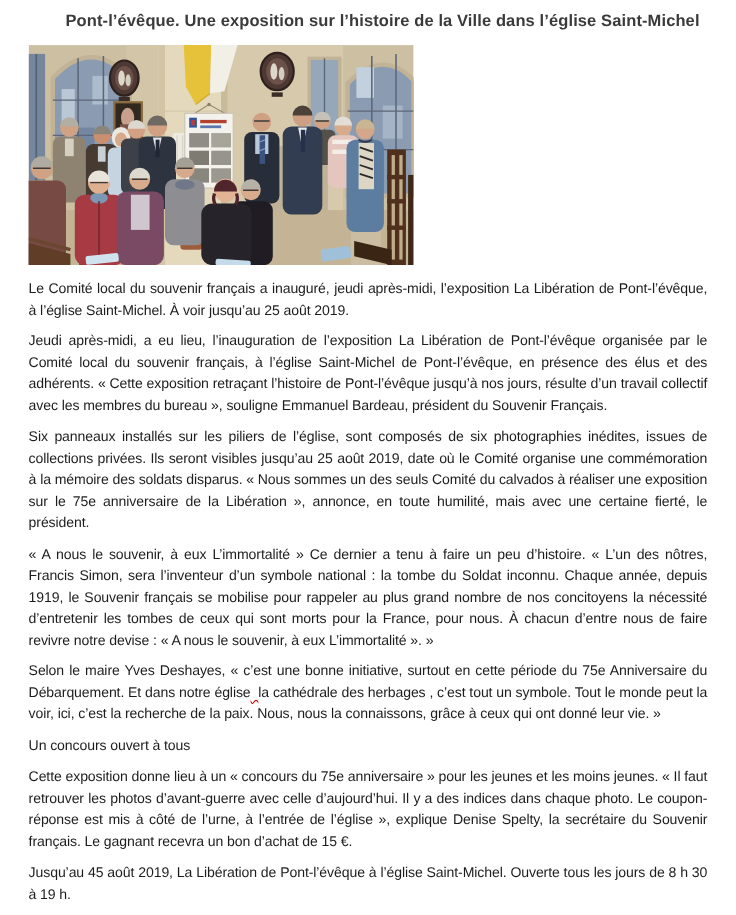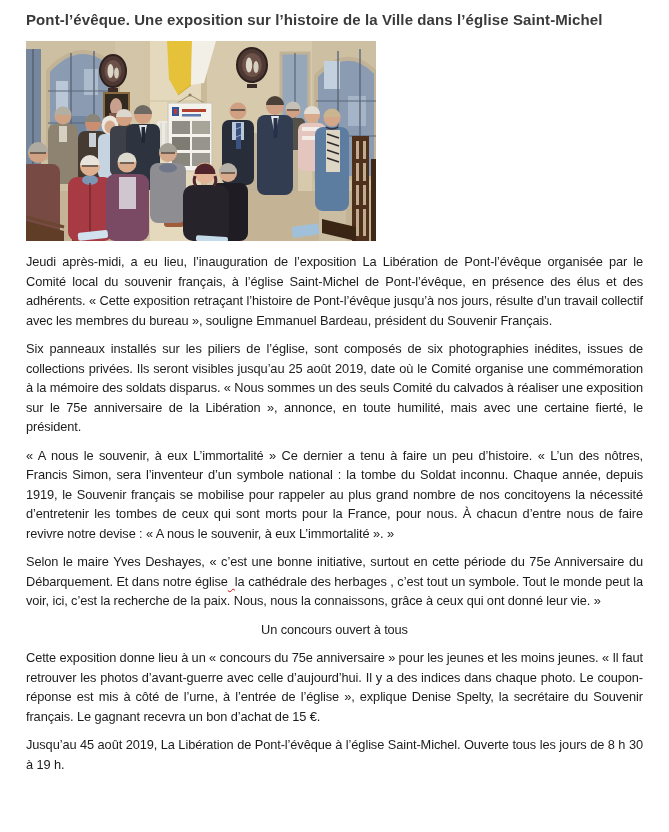--- a/index.html
+++ b/index.html
@@ -5,30 +5,30 @@
   html, body { margin: 0; padding: 0; background: #ffffff; }
   body {
     width: 669px; height: 832px; overflow: hidden;
     font-family: "Liberation Sans", sans-serif;
     -webkit-font-smoothing: antialiased;
   }
   .page { padding: 7px 26px 0 26px; }
   h1.article-title {
     margin: 0 0 9px 0;
     font-size: 15px; font-weight: bold; color: #3a3a3a;
-    line-height: 25px; max-width: 610px; letter-spacing: 0.1px;
+    line-height: 25px; max-width: 610px; letter-spacing: 0.1px; text-align: right;
   }
   figure.photo { margin: 0 0 11px 0; padding: 0; width: 350px; height: 200px; }
   figure.photo svg { display: block; }
   p.body-par, p.sub-head {
     margin: 0 0 9px 0;
     font-size: 12.8px; line-height: 19.5px; letter-spacing: -0.1px;
     color: #1c1c1c; text-align: justify;
   }
-  p.sub-head { text-align: center; }
+  p.sub-head { text-align: left; }
   .squiggle {
     text-decoration: underline;
     text-decoration-style: wavy;
     text-decoration-color: #d40000;
     text-decoration-thickness: 1px;
     text-underline-offset: 2px;
     text-decoration-skip-ink: none;
   }
 </style>
 </head>
@@ -271,20 +271,21 @@
       </g>
 
       <g>
         <rect x="52" y="192" width="30" height="8" rx="2" fill="#cfe2ee" transform="rotate(-6 52 196)"></rect>
         <rect x="170" y="194" width="32" height="6" rx="2" fill="#c6dbe9" transform="rotate(4 170 197)"></rect>
         <rect x="266" y="186" width="27" height="11" rx="2" fill="#9fc0d8" transform="rotate(-8 266 191)"></rect>
       </g>
     </svg>
   </figure>
 
+  <p class="body-par">Le Comité local du souvenir français a inauguré, jeudi après-midi, l’exposition La Libération de Pont-l’évêque, à l’église Saint-Michel. À voir jusqu’au 25 août 2019.</p>
 
   <p class="body-par">Jeudi après-midi, a eu lieu, l’inauguration de l’exposition La Libération de Pont-l’évêque organisée par le Comité local du souvenir français, à l’église Saint-Michel de Pont-l’évêque, en présence des élus et des adhérents. « Cette exposition retraçant l’histoire de Pont-l’évêque jusqu’à nos jours, résulte d’un travail collectif avec les membres du bureau », souligne Emmanuel Bardeau, président du Souvenir Français.</p>
 
   <p class="body-par">Six panneaux installés sur les piliers de l’église, sont composés de six photographies inédites, issues de collections privées. Ils seront visibles jusqu’au 25 août 2019, date où le Comité organise une commémoration à la mémoire des soldats disparus. « Nous sommes un des seuls Comité du calvados à réaliser une exposition sur le 75e anniversaire de la Libération », annonce, en toute humilité, mais avec une certaine fierté, le président.</p>
 
   <p class="body-par">« A nous le souvenir, à eux L’immortalité » Ce dernier a tenu à faire un peu d’histoire. « L’un des nôtres, Francis Simon, sera l’inventeur d’un symbole national : la tombe du Soldat inconnu. Chaque année, depuis 1919, le Souvenir français se mobilise pour rappeler au plus grand nombre de nos concitoyens la nécessité d’entretenir les tombes de ceux qui sont morts pour la France, pour nous. À chacun d’entre nous de faire revivre notre devise : « A nous le souvenir, à eux L’immortalité ». »</p>
 
   <p class="body-par"><span>Selon le maire Yves Deshayes, « c’est une bonne initiative, surtout en cette période du 75e Anniversaire du Débarquement. Et dans notre église</span><span class="squiggle">&nbsp;&nbsp;</span><span>la cathédrale des herbages , c’est tout un symbole. Tout le monde peut la voir, ici, c’est la recherche de la paix. Nous, nous la connaissons, grâce à ceux qui ont donné leur vie. »</span></p>
 
   <p class="sub-head">Un concours ouvert à tous</p>

